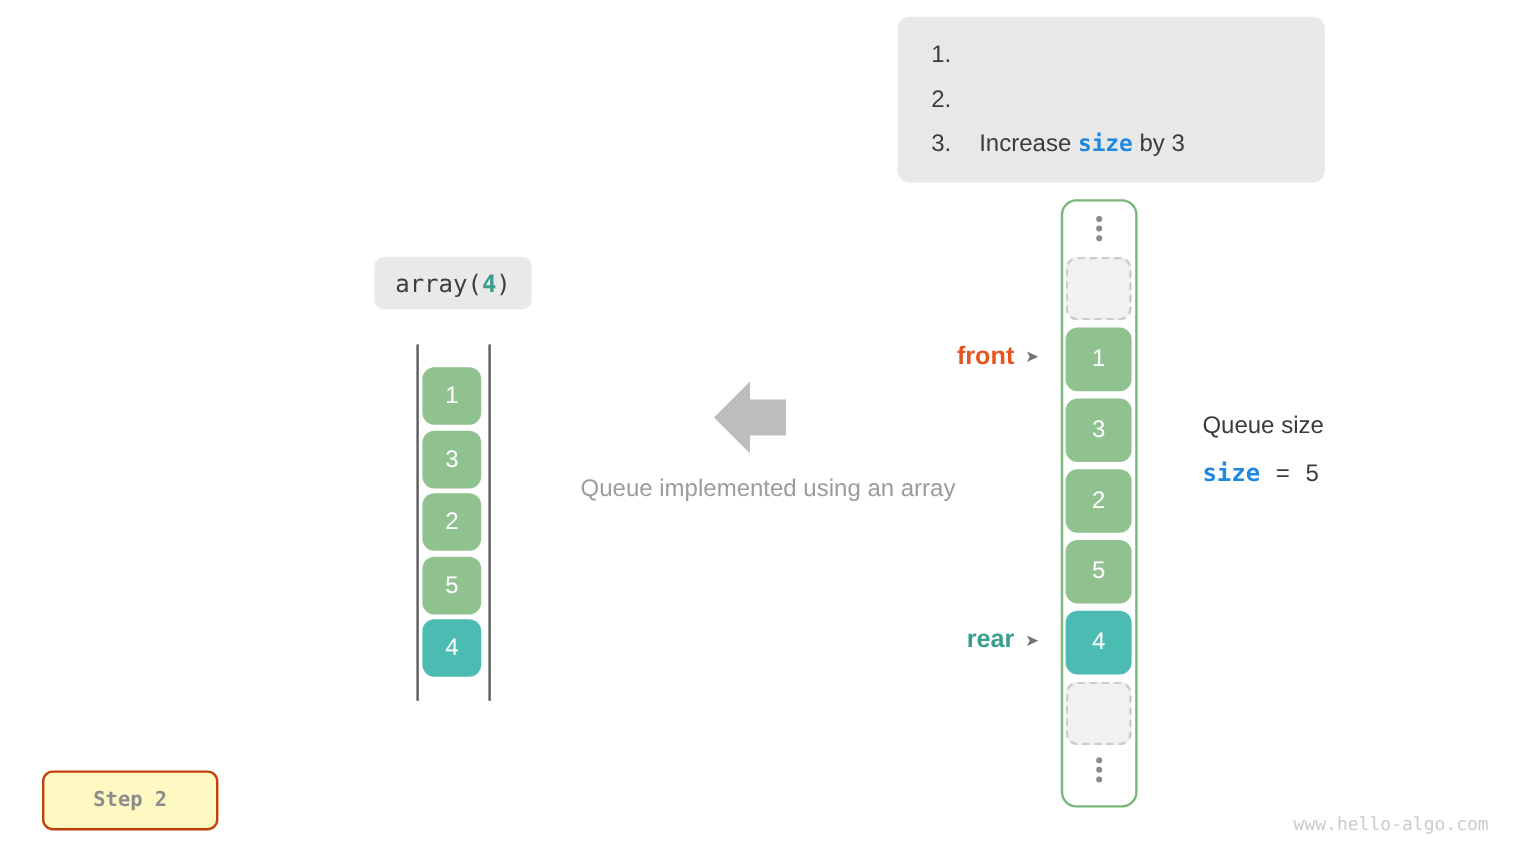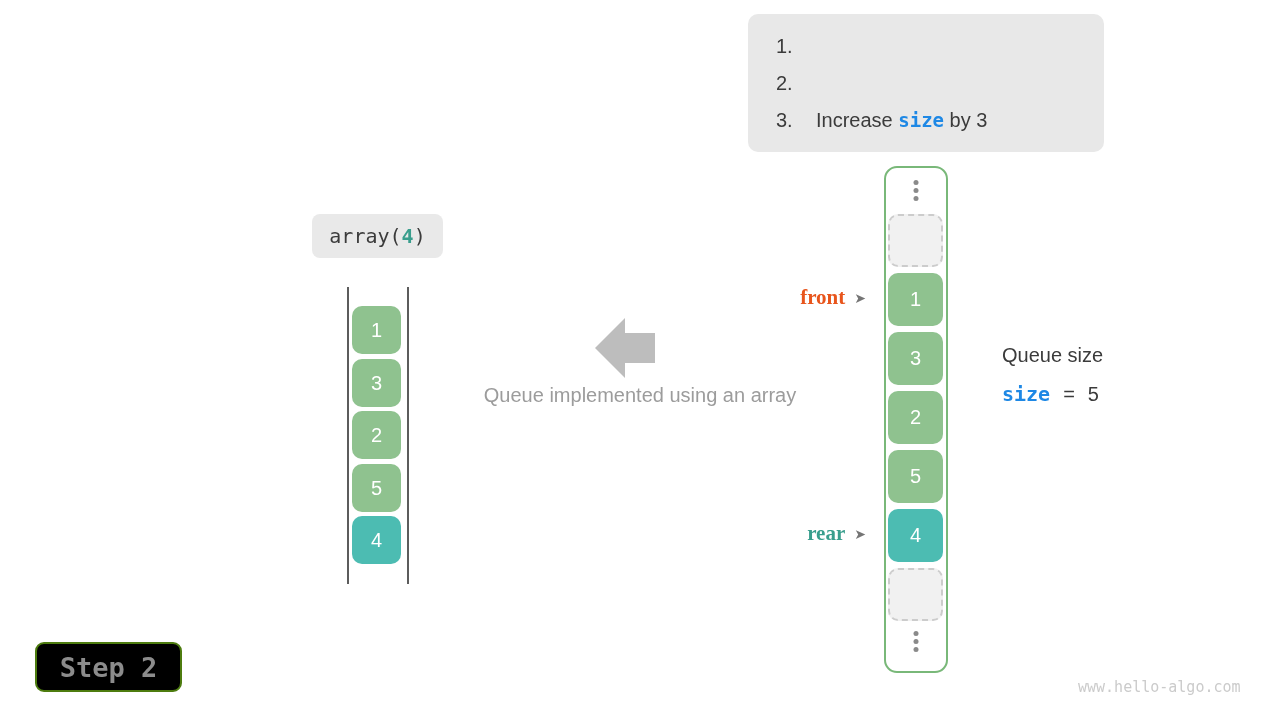--- a/index.html
+++ b/index.html
@@ -47,21 +47,21 @@
     position: absolute; left: 352px; width: 49px; height: 48px;
     border-radius: 10px; background: #8fc28f;
     display: flex; align-items: center; justify-content: center;
     color: #ffffff; font-size: 20px; font-weight: 500;
   }
   .qcell.teal { background: #4cbcb2; }
 
   
   .big-arrow { position: absolute; left: 595px; top: 317px; }
   .caption {
-    position: absolute; left: 440px; top: 384px; width: 400px;
+    position: absolute; left: 440px; top: 396px; width: 400px;
     text-align: center; font-size: 20px; color: #9c9c9c;
   }
 
   
   .array-box {
     position: absolute; left: 884px; top: 166px;
     width: 64px; height: 507px;
     border: 2.5px solid #79b879; border-radius: 13px;
     background: #ffffff;
   }
@@ -79,43 +79,43 @@
     display: flex; flex-direction: column; gap: 3px; align-items: center;
   }
   .dots span { width: 5px; height: 5px; border-radius: 50%; background: #8a8a8a; display: block; }
 
   
   .pointer {
     position: absolute; left: 770px; width: 96px;
     display: flex; align-items: center; justify-content: flex-end; gap: 9px;
   }
   .pointer-label {
-    font-family: Liberation Serif, serif;
+    font-family: Liberation Sans, sans-serif;
     font-weight: bold; font-size: 21px;
   }
   .pointer-front .pointer-label { color: #e8551c; }
   .pointer-rear  .pointer-label { color: #399e8d; }
   .pointer-glyph { color: #757575; font-size: 14px; line-height: 1; }
 
   
   .qsize { position: absolute; left: 1002px; top: 344px; }
   .qsize-title { font-size: 20px; color: #3b3b3b; }
   .qsize-line { margin-top: 15px; font-size: 20px; display: flex; align-items: baseline; }
   .qsize-var { font-family: "DejaVu Sans Mono", monospace; font-weight: bold; color: #1e88e5; font-size: 20px; }
   .qsize-eq { margin: 0 13px; color: #3b3b3b; }
   .qsize-val { color: #3b3b3b; }
 
   
   .step-badge {
     position: absolute; left: 35px; top: 642px;
     width: 147px; height: 50px;
-    background: #000000; border: 2px solid #4d7c0f; border-radius: 9px;
+    background: #fef9c3; border: 2px solid #c2410c; border-radius: 9px;
     display: flex; align-items: center; justify-content: center;
     font-family: "DejaVu Sans Mono", monospace;
-    font-weight: bold; font-size: 27px; color: #8c8c8c;
+    font-weight: bold; font-size: 17px; color: #8c8c8c;
   }
 
   
   .watermark {
     position: absolute; left: 1078px; top: 678px;
     font-family: "DejaVu Sans Mono", monospace;
     font-size: 15px; color: #cbcbcb;
   }
 </style>
 </head>

